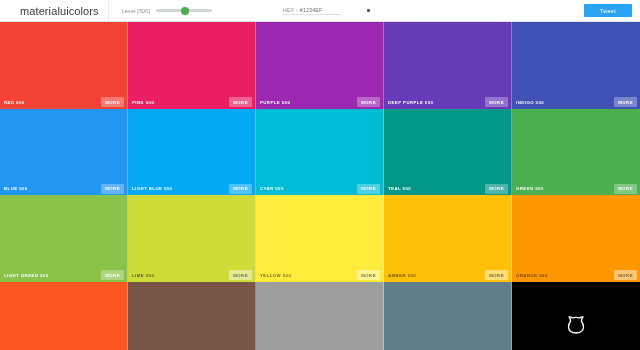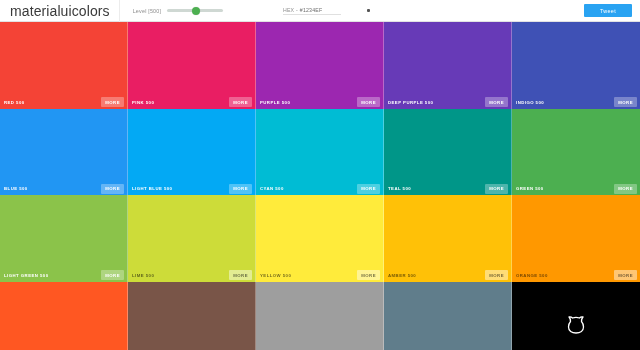--- a/index.html
+++ b/index.html
@@ -16,28 +16,29 @@
     height: 22px;
     min-height: 22px;
     background: #ffffff;
     border-bottom: 1px solid #e2e2e2;
     display: flex;
     align-items: center;
     position: relative;
     z-index: 5;
   }
   .brand {
-    font-size: 14px;
+    font-size: 11px;
     color: #3a3a3a;
     letter-spacing: .1px;
     padding: 0 9px 0 10px;
     height: 22px;
     line-height: 22px;
     border-right: 1px solid #ececec;
     white-space: nowrap;
+    margin-left: 10px;
   }
   .level-group {
     display: flex;
     align-items: center;
     margin-left: 13px;
     gap: 6px;
   }
   .level-label {
     font-size: 5.4px;
     color: #8d8d8d;

